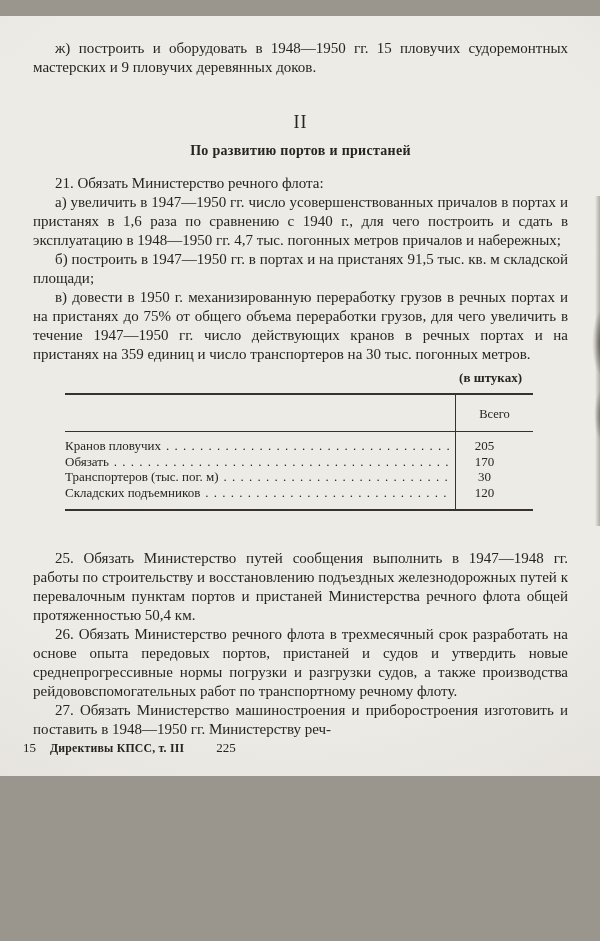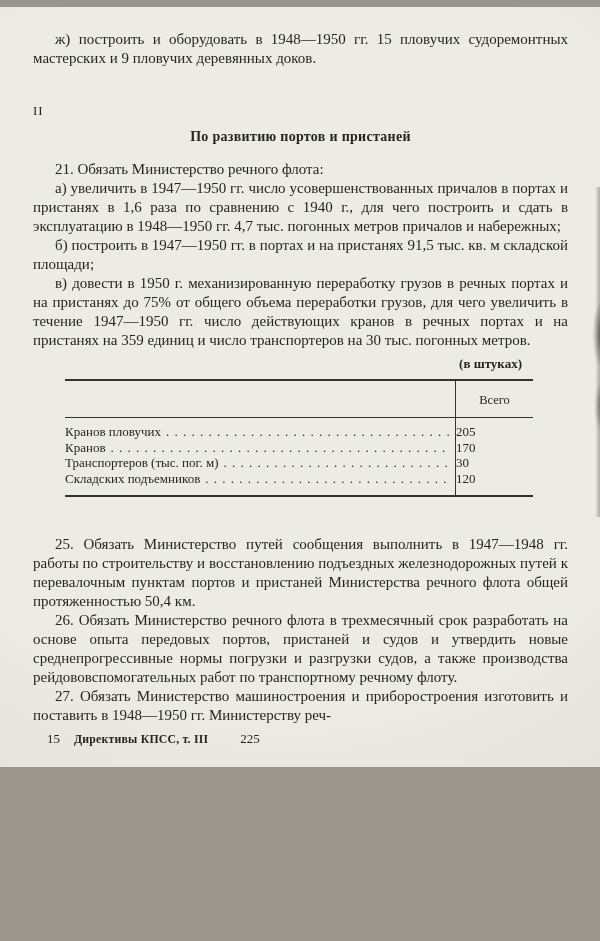--- a/index.html
+++ b/index.html
@@ -1,44 +1,44 @@
 <!DOCTYPE html>
 <html lang="ru"><head>
 <meta charset="utf-8">
 <style>
   html,body { margin:0; padding:0; background:#9a958d; }
   .page {
-    position:relative; width:600px; height:760px; margin:7px auto; overflow:hidden;
+    position:relative; width:600px; height:760px; margin:16px auto; overflow:hidden;
     background: radial-gradient(ellipse 120% 90% at 48% 42%, #edebe6 55%, #e3e0da 88%, #d9d5cd 100%);
     color:#28251f;
     font-family:"Liberation Serif","DejaVu Serif",serif;
     -webkit-font-smoothing: antialiased;
   }
   .content { position:absolute; left:33px; right:32px; top:0; }
   .para { margin:0; font-size:15px; line-height:19px; text-align:justify; text-indent:22px; }
   .p-top { padding-top:23px; }
-  .section-number { margin-top:35px; font-size:13px; letter-spacing:1px; }
+  .section-number { text-align:center; margin-top:35px; font-size:18px; letter-spacing:1px; }
   .section-title { text-align:center; font-weight:bold; font-size:14px; margin-top:10px; margin-bottom:15px; letter-spacing:0.3px; }
   .caption { text-align:right; font-size:13px; margin-top:6px; padding-right:46px;font-weight:bold; }
   .eq-table {
     margin-left:32px; width:468px; margin-top:7px;
     border-top:2px solid #37332c; border-bottom:2px solid #37332c;
     font-size:13px;
   }
   .thead { display:flex; border-bottom:1px solid #37332c; }
   .th-left { flex:1; }
   .th-right { width:78px; box-sizing:border-box; border-left:1px solid #37332c; text-align:center; padding:12px 0 9px; font-size:12.5px; }
   .tbody { display:flex; }
   .tb-left { flex:1; padding:6px 6px 9px 0; overflow:hidden;text-align:center; }
-  .tb-right { width:78px; box-sizing:border-box; border-left:1px solid #37332c; padding:6px 20px 9px 0; text-align:left; }
+  .tb-right { width:78px; box-sizing:border-box; border-left:1px solid #37332c; padding:6px 20px 9px 0; text-align:center; }
   .tb-row { display:flex; align-items:baseline; line-height:15.5px; white-space:nowrap; overflow:hidden; }
   .tb-val { line-height:15.5px; }
   .leader { flex:1; overflow:hidden; white-space:nowrap; padding-left:5px; letter-spacing:1px; }
   .unit { }
-  .footer { position:absolute; left:47px; right:32px; bottom:20px; display:flex; align-items:baseline; font-size:13px; }
+  .footer { position:absolute; left:23px; right:32px; bottom:20px; display:flex; align-items:baseline; font-size:13px; }
   .sig-title { margin-left:14px; font-size:11.8px; font-weight:bold; letter-spacing:0.2px; }
   .page-num { margin-left:32px; font-size:13px;text-align:center; }
   .edge-shade { position:absolute; right:0; top:180px; width:5px; height:330px;
     background:linear-gradient(to left, rgba(60,52,44,.35), rgba(60,52,44,0)); }
   .smudge-a { position:absolute; right:-3px; top:292px; width:11px; height:70px;
     background:radial-gradient(ellipse at right, rgba(45,40,33,.75), rgba(45,40,33,0) 70%); }
   .smudge-b { position:absolute; right:-3px; top:372px; width:9px; height:55px;
     background:radial-gradient(ellipse at right, rgba(45,40,33,.6), rgba(45,40,33,0) 70%); }
 </style>
 </head>
@@ -68,21 +68,21 @@
         <div class="th-left"></div>
         <div class="th-right">Всего</div>
       </div>
       <div class="tbody">
         <div class="tb-left">
           <div class="tb-row">
               <span><span>Кранов пловучих</span><span class="unit"></span><span></span></span>
               <span class="leader">. . . . . . . . . . . . . . . . . . . . . . . . . . . . . . . . . . . . . . . . . . . . . . . .</span>
             </div>
           <div class="tb-row">
-              <span><span>Кранов</span><span class="unit"></span><span></span></span>
+              <span><span>Обязать</span><span class="unit"></span><span></span></span>
               <span class="leader">. . . . . . . . . . . . . . . . . . . . . . . . . . . . . . . . . . . . . . . . . . . . . . . .</span>
             </div>
           <div class="tb-row">
               <span><span>Транспортеров (тыс. пог. </span><span class="unit">м</span><span>)</span></span>
               <span class="leader">. . . . . . . . . . . . . . . . . . . . . . . . . . . . . . . . . . . . . . . . . . . . . . . .</span>
             </div>
           <div class="tb-row">
               <span><span>Складских подъемников</span><span class="unit"></span><span></span></span>
               <span class="leader">. . . . . . . . . . . . . . . . . . . . . . . . . . . . . . . . . . . . . . . . . . . . . . . .</span>
             </div>

